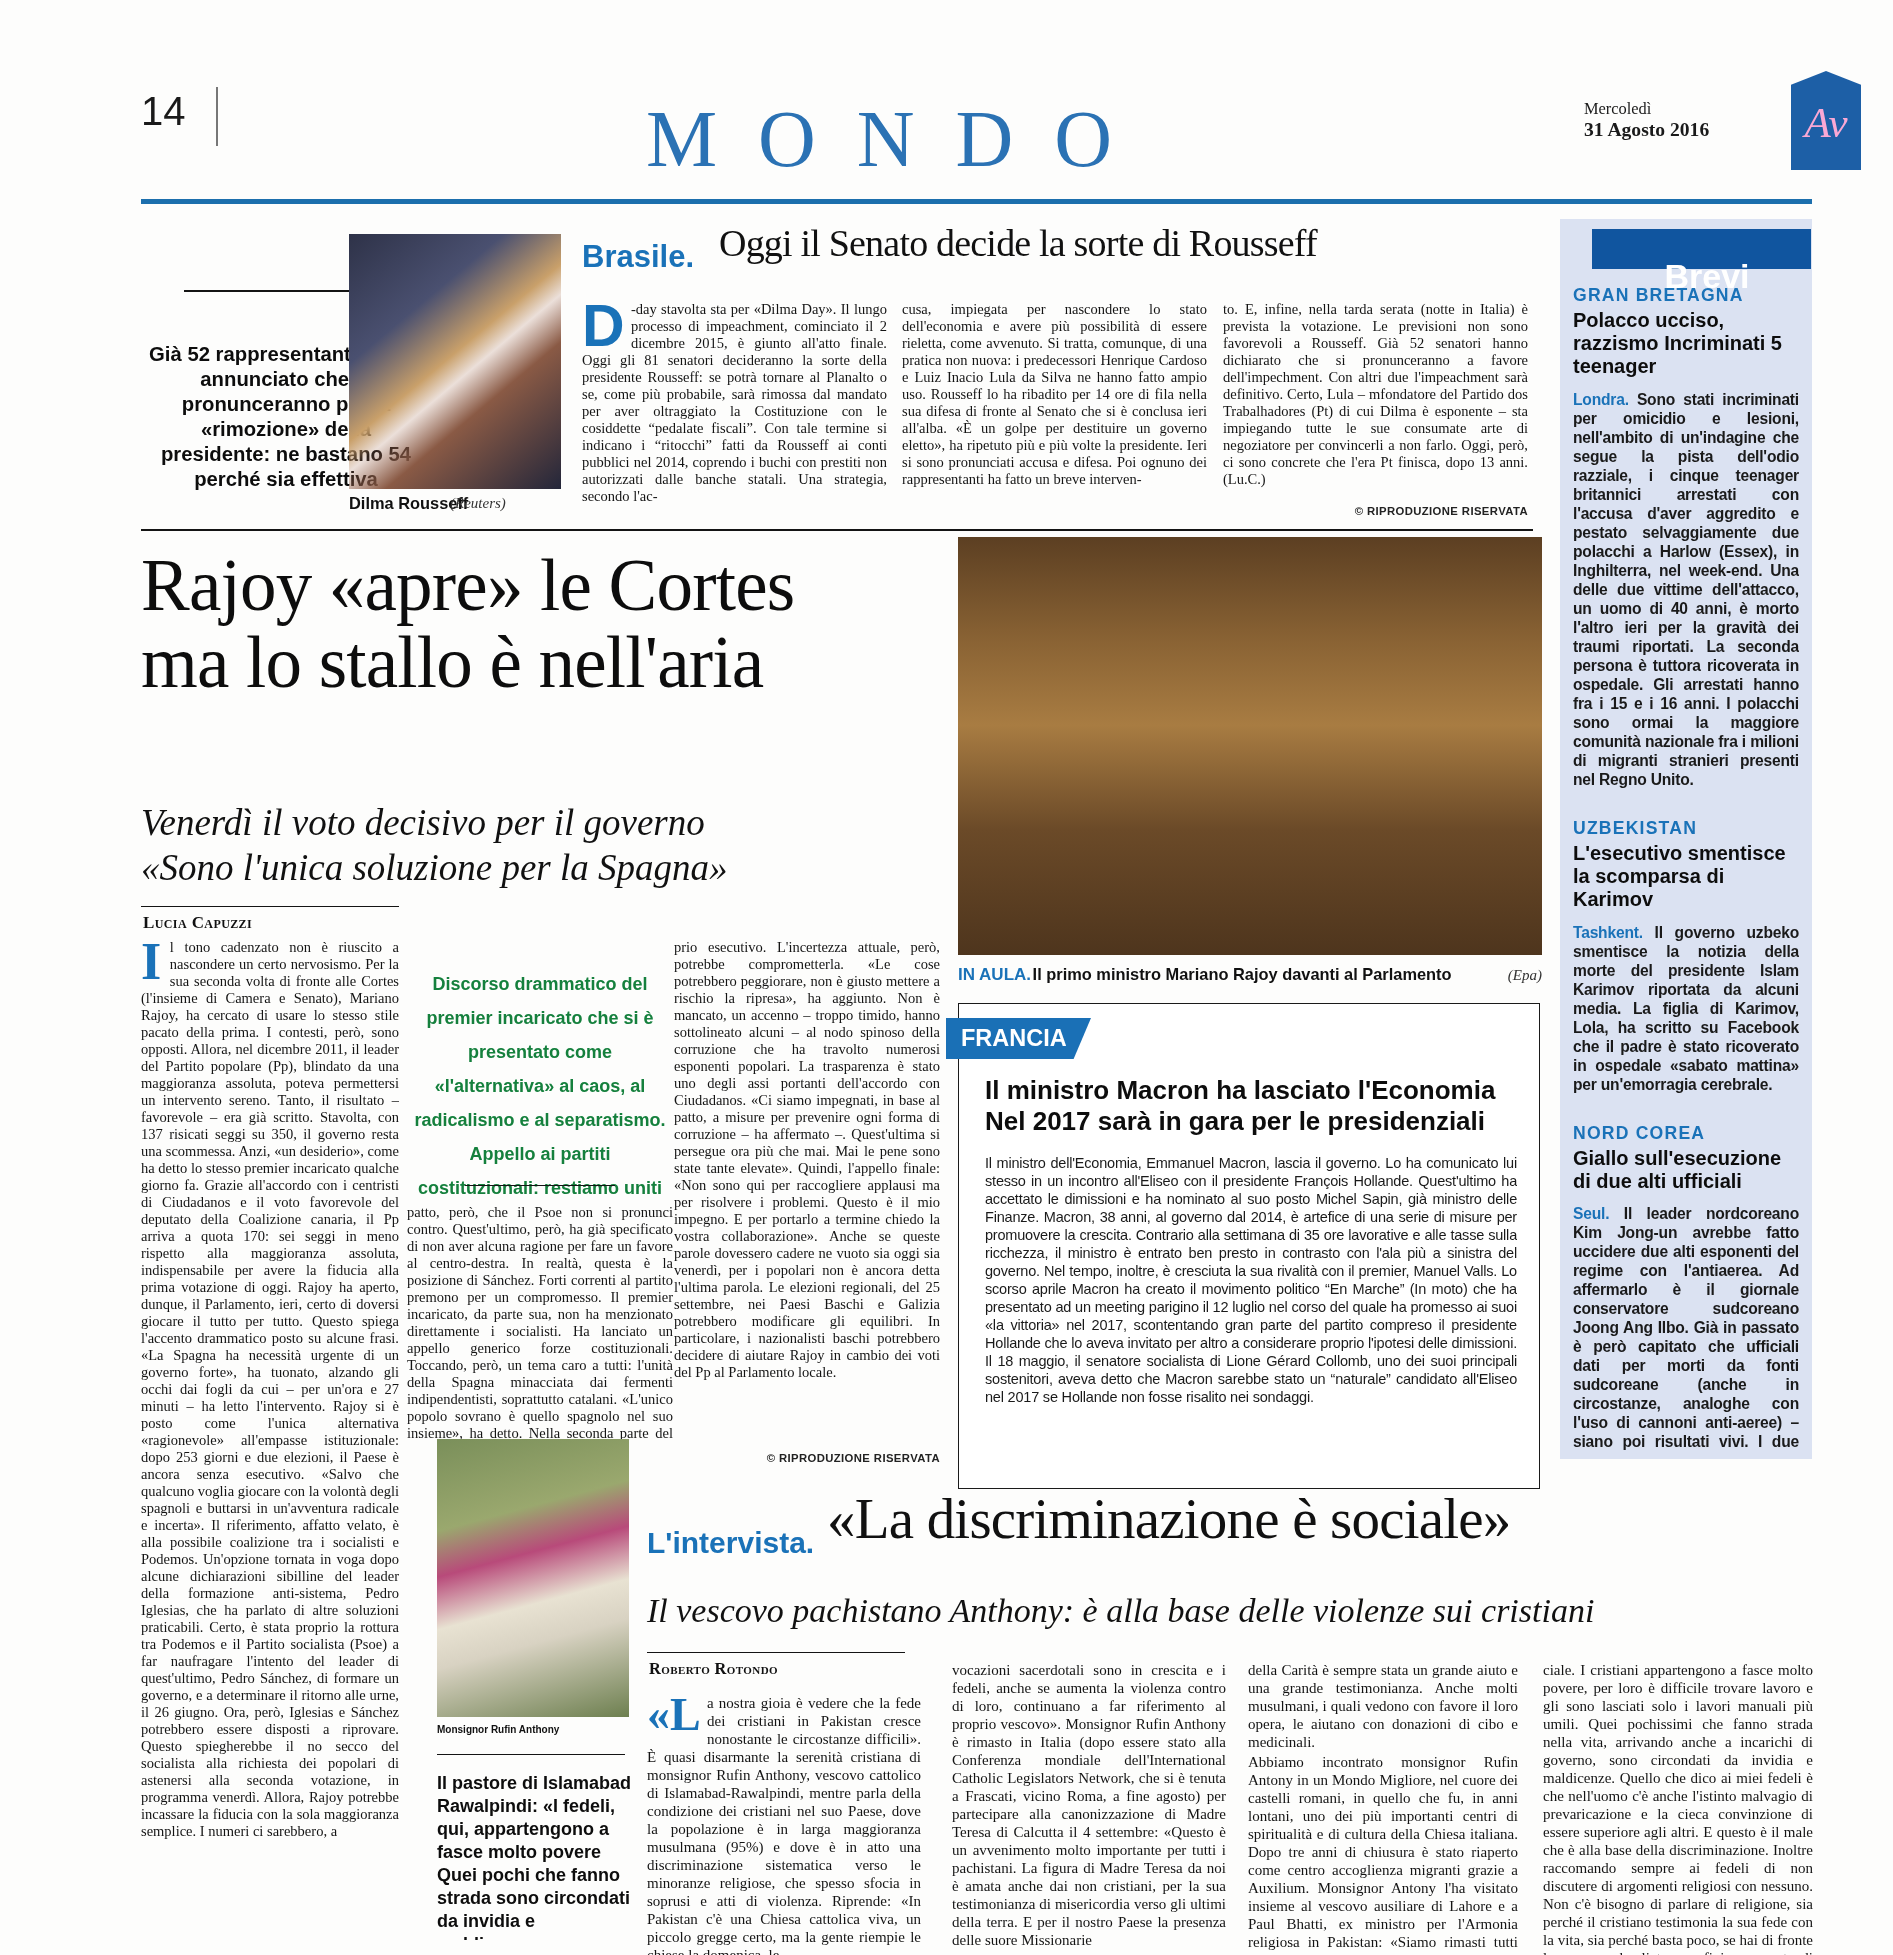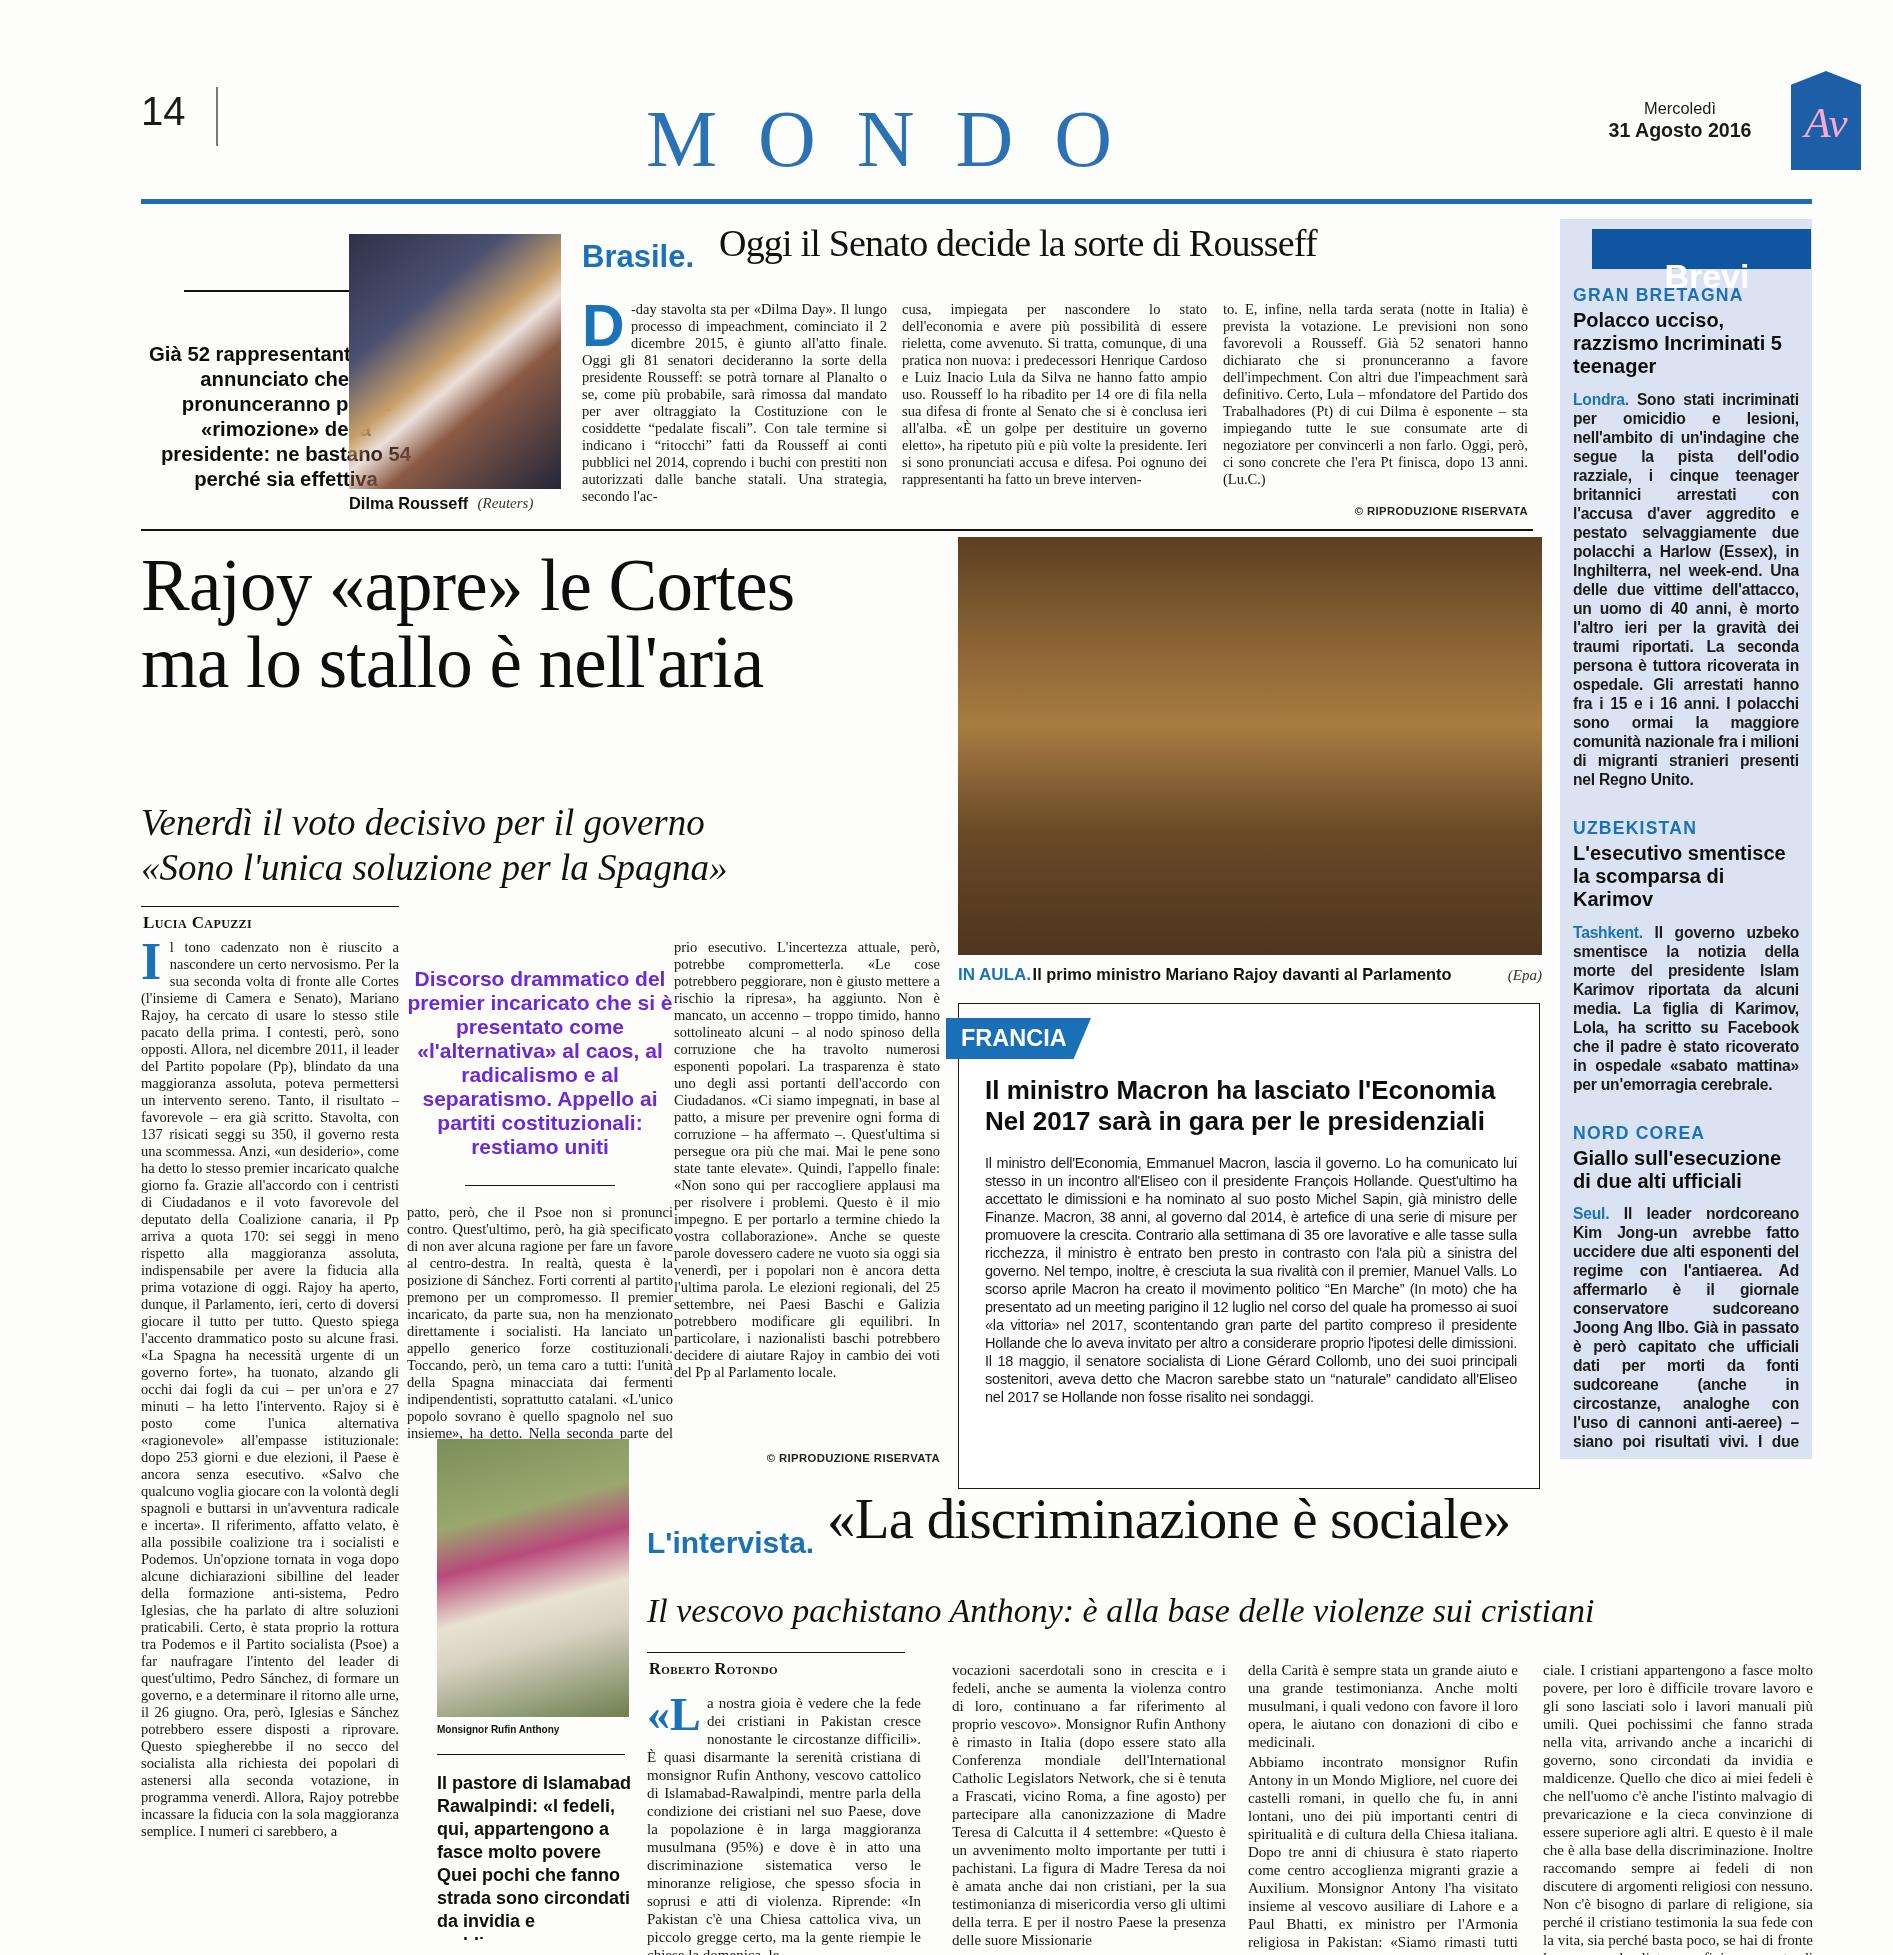--- a/index.html
+++ b/index.html
@@ -7,21 +7,21 @@
   }
   *{margin:0;padding:0;box-sizing:border-box;}
   html,body{background:#888;}
   .page{position:relative;width:1894px;height:2473px;background:#fdfdfc;overflow:hidden;
         font-family:"Liberation Serif",serif;color:var(--ink);}
   .abs{position:absolute;}
   .sans{font-family:"Liberation Sans",sans-serif;}
   .serif{font-family:"Liberation Serif",serif;}
   .jus{text-align:justify;}
   .ctr{text-align:center;margin-top:28px;}
-  .rgt{text-align:center;}
+  .rgt{text-align:left;font-family:Liberation Serif, serif;}
   .ovh{overflow:hidden;}
   .body-text{font-size:14.5px;line-height:17px;text-align:justify;color:#141414;}
   .body-text-iv{font-size:15px;line-height:18px;text-align:justify;color:#141414;}
   .dropcap{float:left;color:var(--accent-blue);font-weight:bold;font-size:50px;line-height:39px;padding:2.3px 6.3px 0 0;}
   .kicker{font-family:"Liberation Sans",sans-serif;font-weight:bold;color:var(--accent-blue);}
   .byline{font-variant:small-caps;font-weight:bold;font-size:17px;letter-spacing:0.4px;}
   .hrule{background:#141414;}
   .copyright{font-family:"Liberation Sans",sans-serif;font-weight:bold;font-size:11.3px;letter-spacing:0.4px;text-align:right;color:#222;}
   .headline-serif{font-weight:normal;letter-spacing:-0.8px;}
   .caption-b{font-family:"Liberation Sans",sans-serif;font-weight:bold;font-size:16.4px;}
@@ -103,21 +103,21 @@
     <span class="kicker" style="font-size:17px;">IN AULA.</span>
     <span class="caption-b" style="font-weight:bold;">Il primo ministro Mariano Rajoy davanti al Parlamento</span>
     <span class="credit abs" style="right:0;top:1.6px;">(Epa)</span>
   </div>
 
   <div class="abs hrule" style="left:141px;top:906px;width:258px;height:1.2px;"></div>
   <div class="abs byline" style="left:143px;top:913px;">Lucia Capuzzi</div>
 
   <div class="abs body-text ovh" style="left:141px;top:939px;width:258px;height:977px;"><span class="dropcap" style="font-size:52px;line-height:41px;padding-right:8.6px;">I</span><span>l tono cadenzato non è riuscito a nascondere un certo nervosismo. Per la sua seconda volta di fronte alle Cortes (l'insieme di Camera e Senato), Mariano Rajoy, ha cercato di usare lo stesso stile pacato della prima. I contesti, però, sono opposti. Allora, nel dicembre 2011, il leader del Partito popolare (Pp), blindato da una maggioranza assoluta, poteva permettersi un intervento sereno. Tanto, il risultato – favorevole – era già scritto. Stavolta, con 137 risicati seggi su 350, il governo resta una scommessa. Anzi, «un desiderio», come ha detto lo stesso premier incaricato qualche giorno fa. Grazie all'accordo con i centristi di Ciudadanos e il voto favorevole del deputato della Coalizione canaria, il Pp arriva a quota 170: sei seggi in meno rispetto alla maggioranza assoluta, indispensabile per avere la fiducia alla prima votazione di oggi. Rajoy ha aperto, dunque, il Parlamento, ieri, certo di doversi giocare il tutto per tutto. Questo spiega l'accento drammatico posto su alcune frasi. «La Spagna ha necessità urgente di un governo forte», ha tuonato, alzando gli occhi dai fogli da cui – per un'ora e 27 minuti – ha letto l'intervento. Rajoy si è posto come l'unica alternativa «ragionevole» all'empasse istituzionale: dopo 253 giorni e due elezioni, il Paese è ancora senza esecutivo. «Salvo che qualcuno voglia giocare con la volontà degli spagnoli e buttarsi in un'avventura radicale e incerta». Il riferimento, affatto velato, è alla possibile coalizione tra i socialisti e Podemos. Un'opzione tornata in voga dopo alcune dichiarazioni sibilline del leader della formazione anti-sistema, Pedro Iglesias, che ha parlato di altre soluzioni praticabili. Certo, è stata proprio la rottura tra Podemos e il Partito socialista (Psoe) a far naufragare l'intento del leader di quest'ultimo, Pedro Sánchez, di formare un governo, e a determinare il ritorno alle urne, il 26 giugno. Ora, però, Iglesias e Sánchez potrebbero essere disposti a riprovare. Questo spiegherebbe il no secco del socialista alla richiesta dei popolari di astenersi alla seconda votazione, in programma venerdì. Allora, Rajoy potrebbe incassare la fiducia con la sola maggioranza semplice. I numeri ci sarebbero, a</span></div>
 
-  <div class="abs sans ctr ovh" style="left:407px;top:939px;width:266px;height:235px;font-size:21px;line-height:24px;font-weight:bold;color:#6d28d9;">Discorso drammatico del premier incaricato che si è presentato come «l'alternativa» al caos, al radicalismo e al separatismo. Appello ai partiti costituzionali: restiamo uniti</div>
+  <div class="abs sans ctr ovh" style="left:407px;top:939px;width:266px;height:235px;font-size:18px;line-height:34px;font-weight:bold;color:#15803d;">Discorso drammatico del premier incaricato che si è presentato come «l'alternativa» al caos, al radicalismo e al separatismo. Appello ai partiti costituzionali: restiamo uniti</div>
   <div class="abs hrule" style="left:465px;top:1185px;width:150px;height:1.2px;"></div>
   <div class="abs body-text ovh" style="left:407px;top:1204px;width:266px;height:235px;">patto, però, che il Psoe non si pronunci contro. Quest'ultimo, però, ha già specificato di non aver alcuna ragione per fare un favore al centro-destra. In realtà, questa è la posizione di Sánchez. Forti correnti al partito premono per un compromesso. Il premier incaricato, da parte sua, non ha menzionato direttamente i socialisti. Ha lanciato un appello generico forze costituzionali. Toccando, però, un tema caro a tutti: l'unità della Spagna minacciata dai fermenti indipendentisti, soprattutto catalani. «L'unico popolo sovrano è quello spagnolo nel suo insieme», ha detto. Nella seconda parte del discorso, Rajoy ha ricordato la buona performance economica del pro-</div>
   <div class="abs body-text ovh" style="left:674px;top:939px;width:266px;height:508px;">prio esecutivo. L'incertezza attuale, però, potrebbe comprometterla. «Le cose potrebbero peggiorare, non è giusto mettere a rischio la ripresa», ha aggiunto. Non è mancato, un accenno – troppo timido, hanno sottolineato alcuni – al nodo spinoso della corruzione che ha travolto numerosi esponenti popolari. La trasparenza è stato uno degli assi portanti dell'accordo con Ciudadanos. «Ci siamo impegnati, in base al patto, a misure per prevenire ogni forma di corruzione – ha affermato –. Quest'ultima si persegue ora più che mai. Mai le pene sono state tante elevate». Quindi, l'appello finale: «Non sono qui per raccogliere applausi ma per risolvere i problemi. Questo è il mio impegno. E per portarlo a termine chiedo la vostra collaborazione». Anche se queste parole dovessero cadere ne vuoto sia oggi sia venerdì, per i popolari non è ancora detta l'ultima parola. Le elezioni regionali, del 25 settembre, nei Paesi Baschi e Galizia potrebbero modificare gli equilibri. In particolare, i nazionalisti baschi potrebbero decidere di aiutare Rajoy in cambio dei voti del Pp al Parlamento locale.</div>
   <div class="abs copyright" style="left:674px;top:1452px;width:266px;">© RIPRODUZIONE RISERVATA</div>
 
   <div class="abs" style="left:958px;top:1003px;width:582px;height:486px;border:1.6px solid #1a1a1a;background:#fff;"></div>
   <div class="abs sans" style="left:946px;top:1018px;width:145px;height:41px;background:#1a70b6;clip-path:polygon(0 0,100% 0,88% 100%,0 100%);">
     <div style="font-size:23.5px;font-weight:bold;color:#fff;line-height:40px;padding-left:15px;">FRANCIA</div>
   </div>
   <div class="abs sans" style="left:985px;top:1075px;width:536px;font-size:26px;line-height:31px;font-weight:bold;color:#0d0d0d;">

